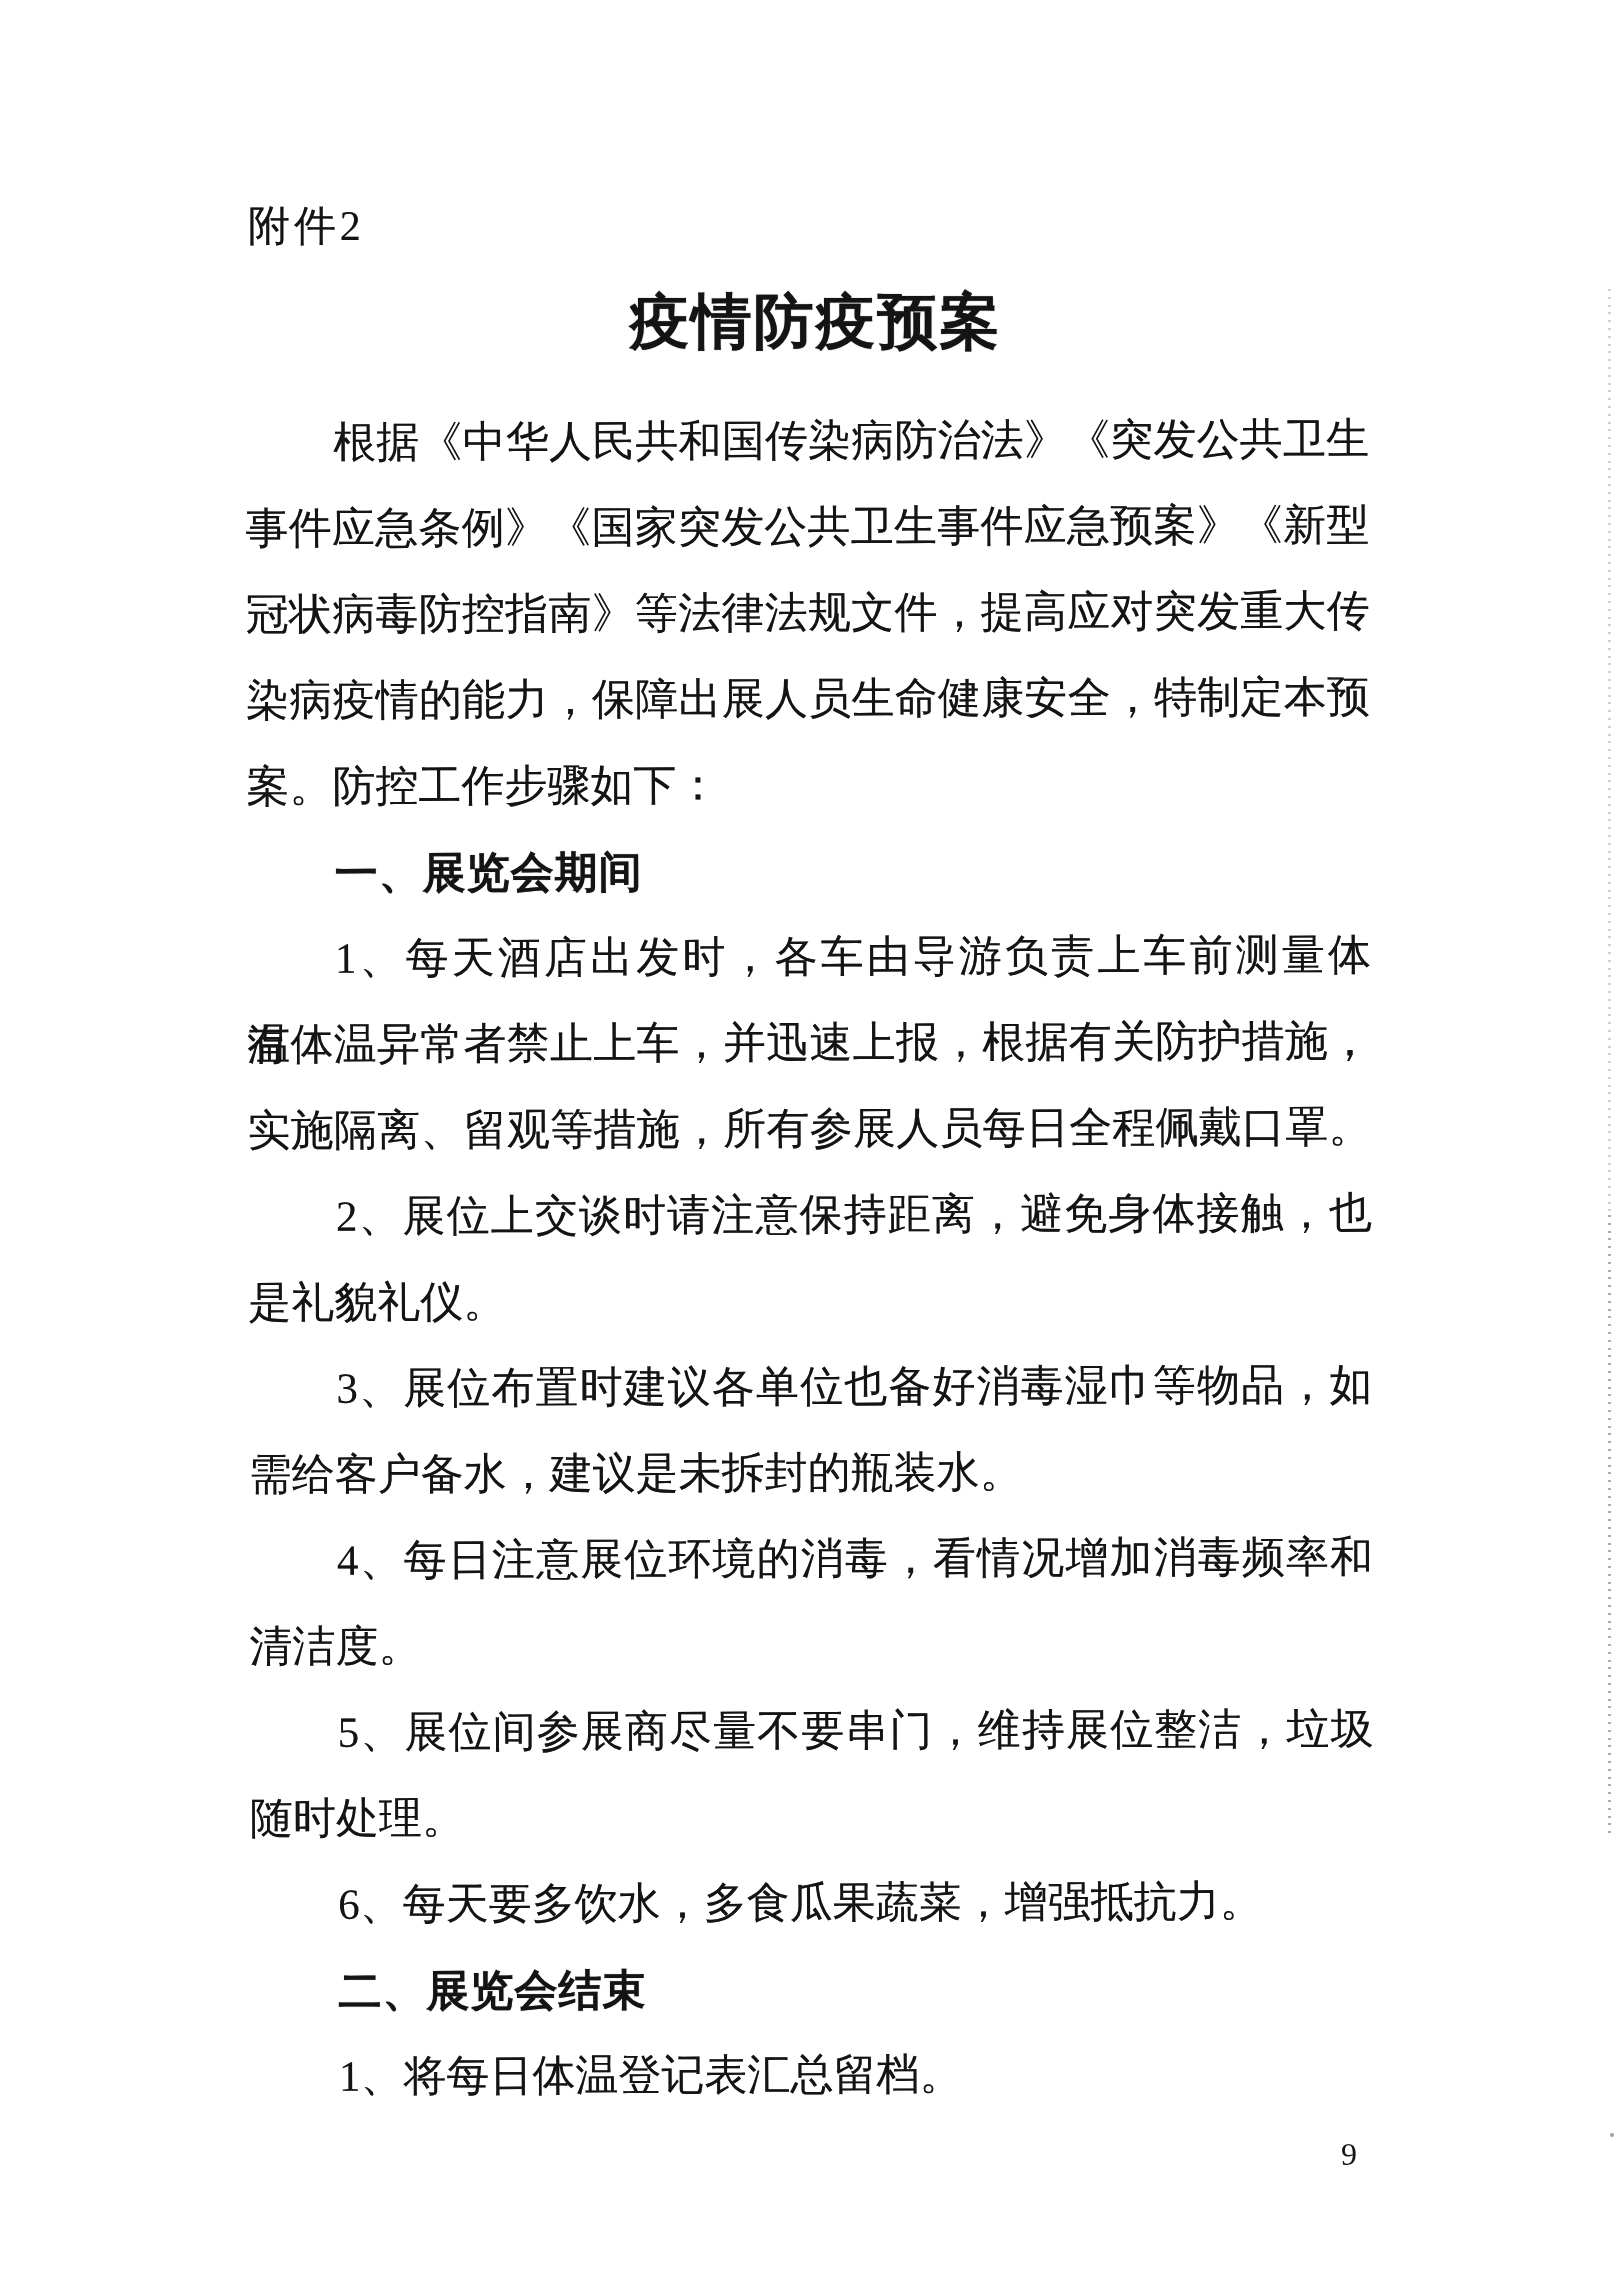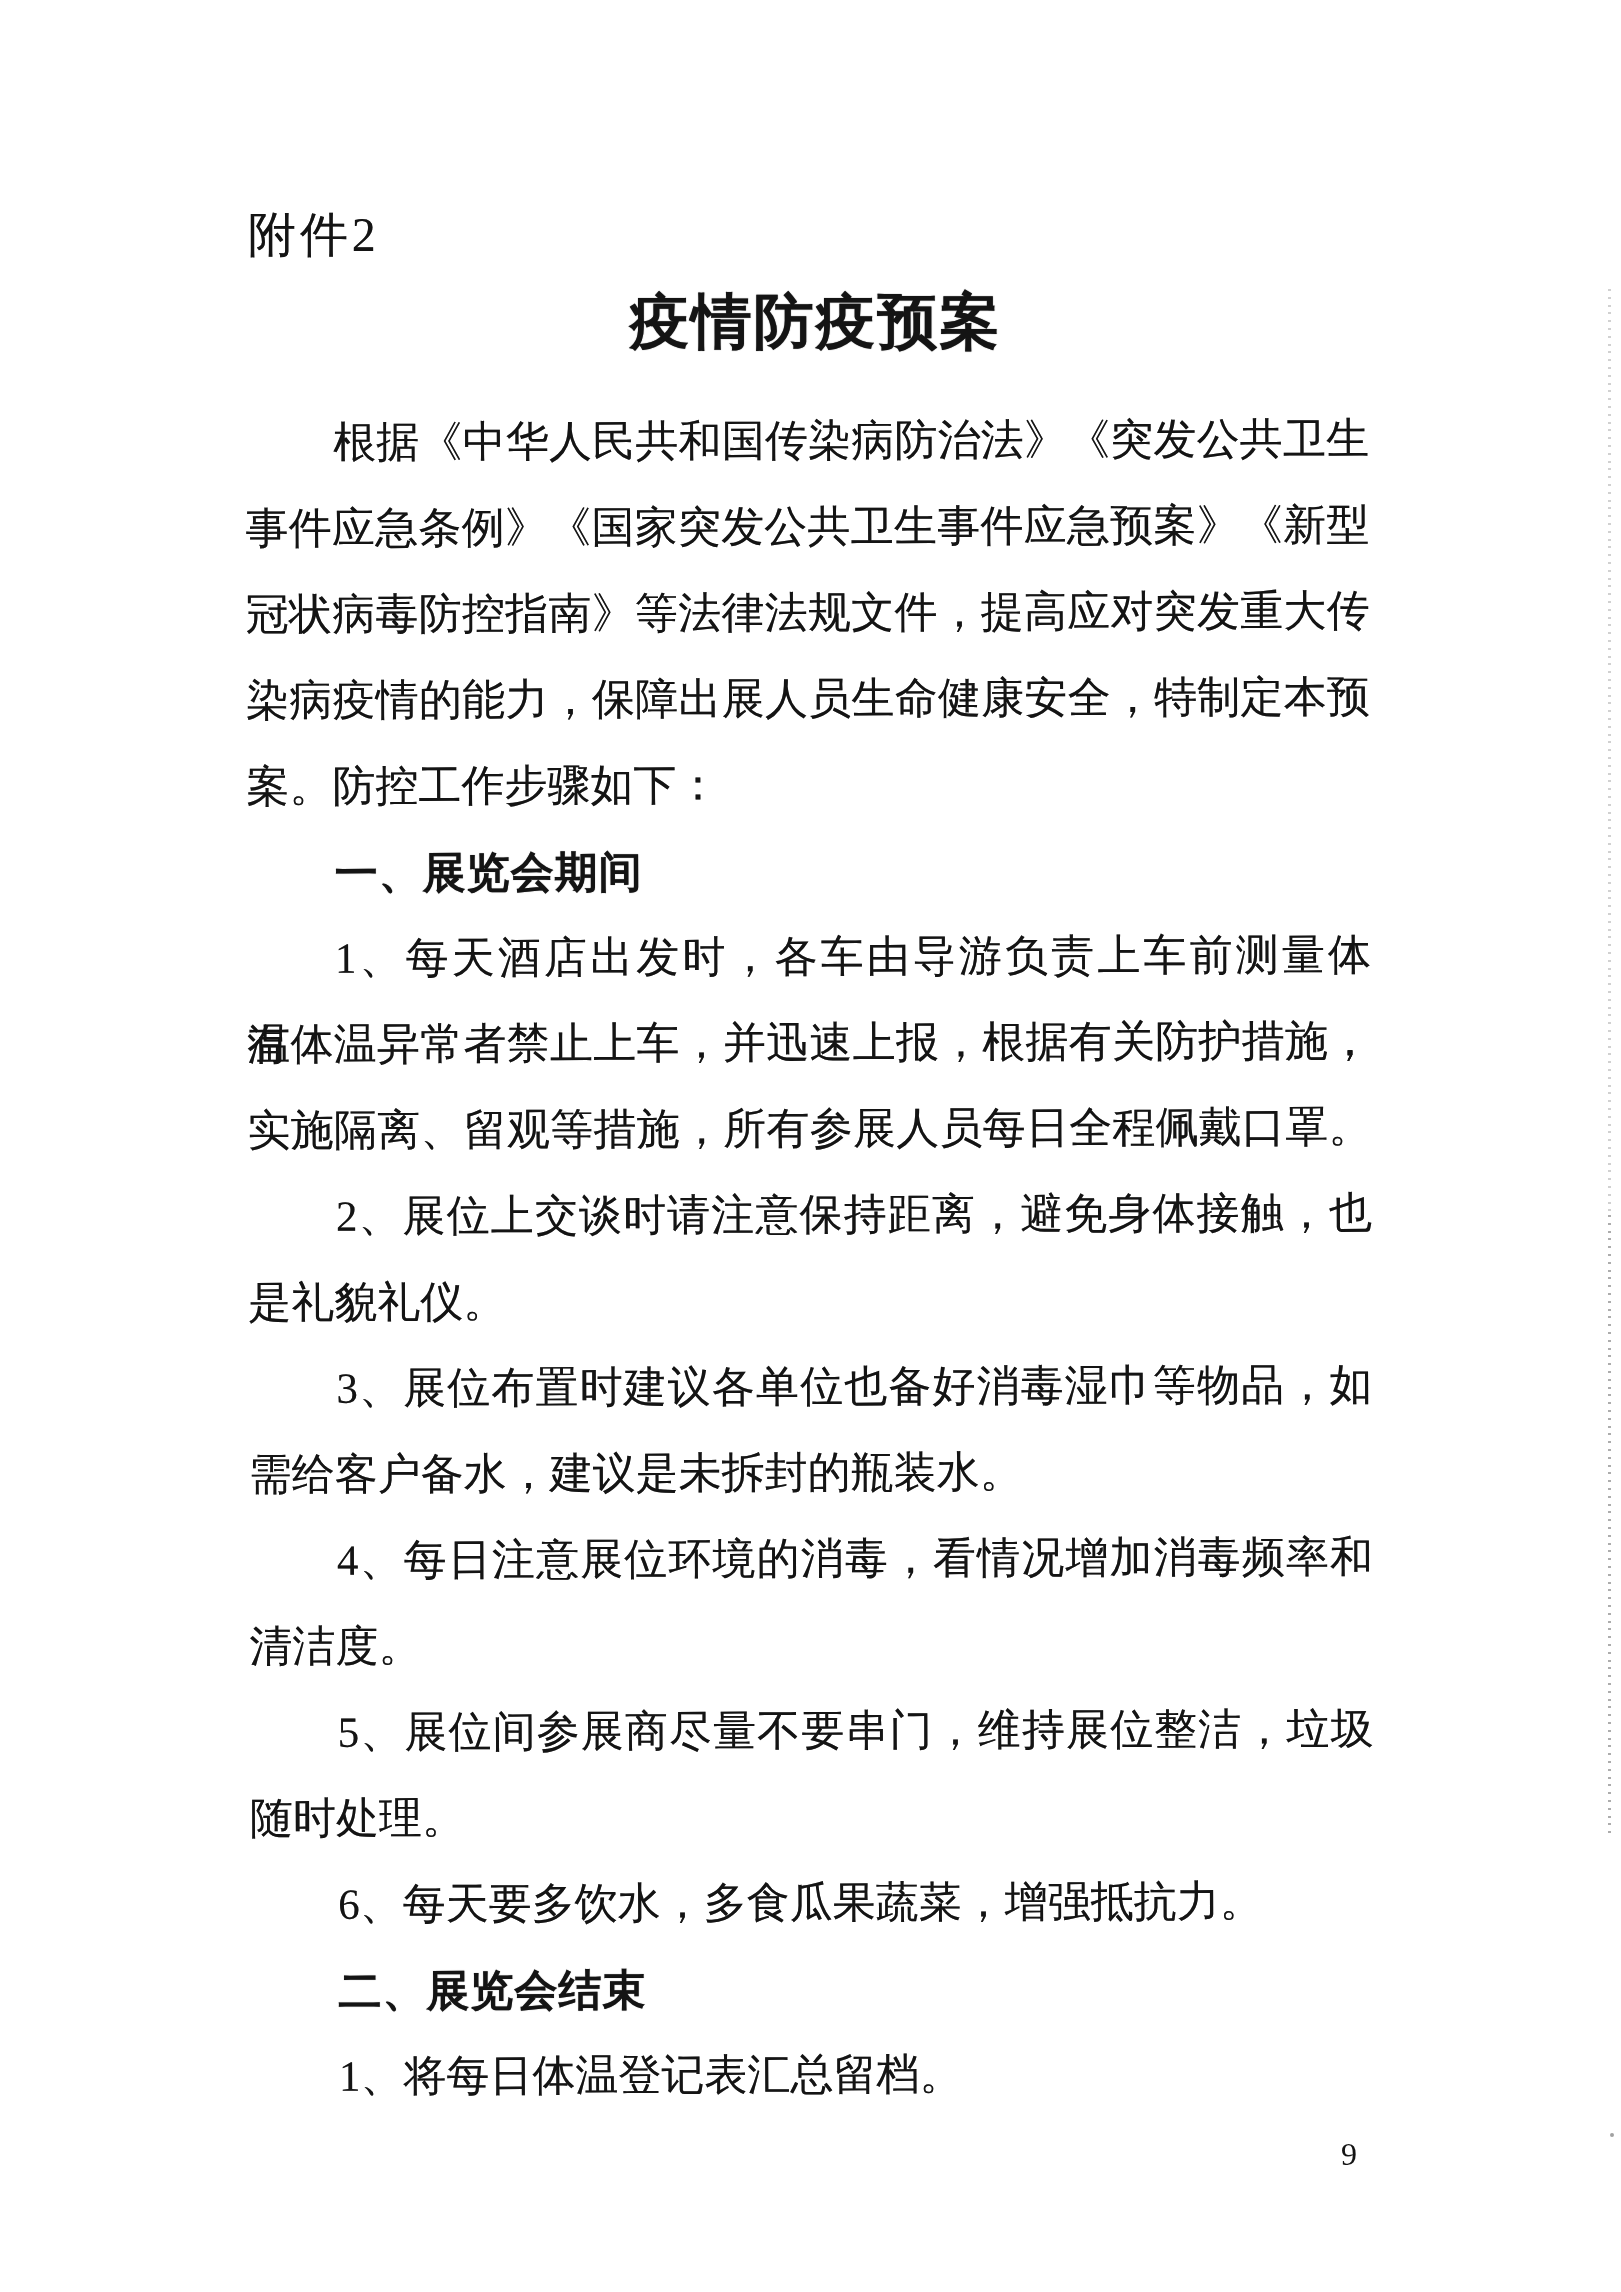--- a/index.html
+++ b/index.html
@@ -13,22 +13,22 @@
     position:relative;
     width:1621px;height:2293px;
     margin:0 auto;
     background:var(--bg);
     overflow:hidden;
     font-family:"Liberation Serif","DejaVu Serif",serif;
     color:var(--text);
   }
   .attachment{
     position:absolute;
-    left:248px;top:210px;
-    font-size:48px;
+    left:248px;top:202px;
+    font-size:42px;
     line-height:49px;
     letter-spacing:3.9px;
     text-shadow:0 0 0.6px rgba(0,0,0,.55);
   }
   .title{
     position:absolute;
     left:0;top:282px;width:100%;
     margin:5px;
     text-align:center;
     font-size:60px;

